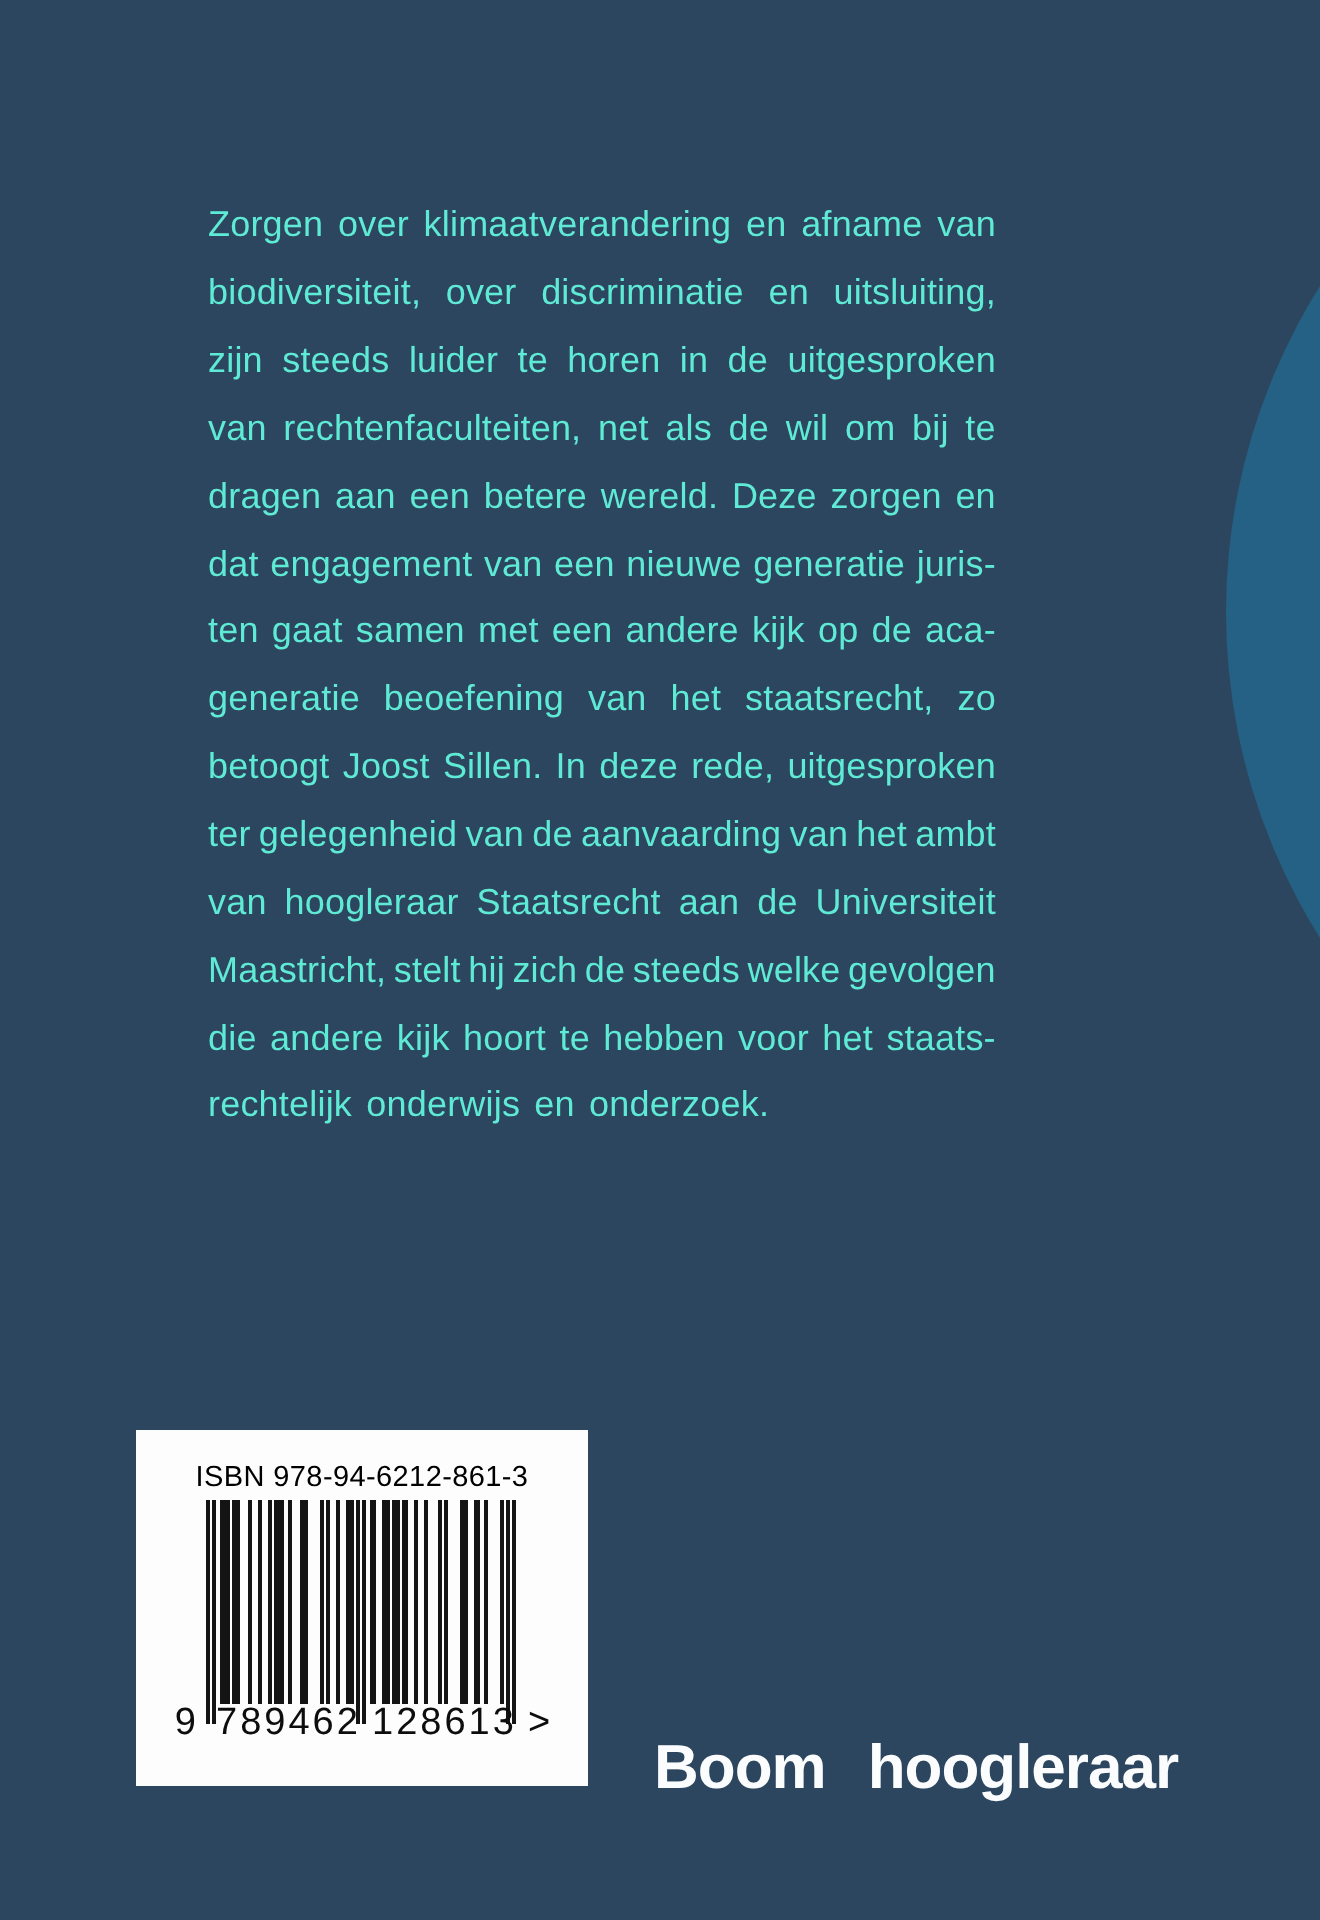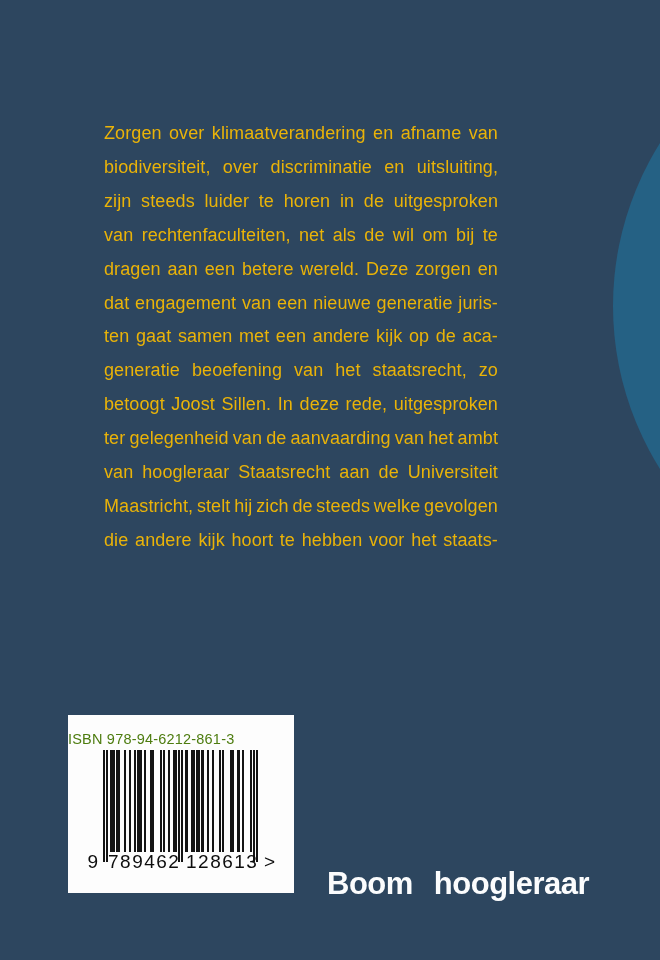--- a/index.html
+++ b/index.html
@@ -47,21 +47,22 @@
     top: 715px;
     width: 226px;
     height: 178px;
     background: #fdfdfd;
   }
   .isbn-label {
     position: absolute;
     top: 16px;
     left: 0;
     width: 100%;
-    color: #4d7c0f;
+    text-align: center;
+    color: #000000;
     font-size: 14.5px;
     letter-spacing: 0.2px;
   }
   .bars {
     position: absolute;
     left: 35px;
     top: 35px;
     width: 155px;
     height: 115px;
   }
@@ -94,21 +95,21 @@
     letter-spacing: -0.5px;
   }
 </style>
 </head>
 <body>
 
 <div class="cover" style="background: rgb(45, 70, 95);">
 
   <div class="circle" style="background: rgb(37, 97, 132);"></div>
 
-  <div class="blurb" style="color: #eab308; margin-top: 21px;">
+  <div class="blurb" style="color: #5eead4;">
       <div class="line">
         <span>Zorgen</span>
         <span>over</span>
         <span>klimaatverandering</span>
         <span>en</span>
         <span>afname</span>
         <span>van</span>
       </div>
       <div class="line">
         <span>biodiversiteit,</span>
@@ -218,20 +219,21 @@
         <span>die</span>
         <span>andere</span>
         <span>kijk</span>
         <span>hoort</span>
         <span>te</span>
         <span>hebben</span>
         <span>voor</span>
         <span>het</span>
         <span>staats-</span>
       </div>
+      <div class="line last">rechtelijk onderwijs en onderzoek.</div>
     </div>
 
   <div class="barcode-box" style="background: rgb(253, 253, 253);">
     <div class="isbn-label">ISBN 978-94-6212-861-3</div>
     <div class="bars">
         <div class="bar guard" style="left: 0px; width: 1.97158px; background: rgb(20, 20, 20);"></div>
         <div class="bar guard" style="left: 3.26316px; width: 1.97158px; background: rgb(20, 20, 20);"></div>
         <div class="bar" style="left: 6.52632px; width: 1.97158px; background: rgb(20, 20, 20);"></div>
         <div class="bar" style="left: 8.15789px; width: 1.97158px; background: rgb(20, 20, 20);"></div>
         <div class="bar" style="left: 9.78947px; width: 1.97158px; background: rgb(20, 20, 20);"></div>

